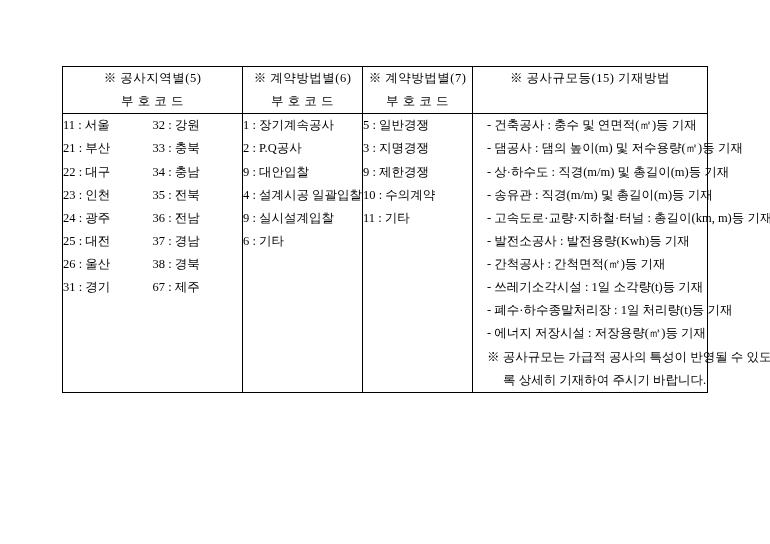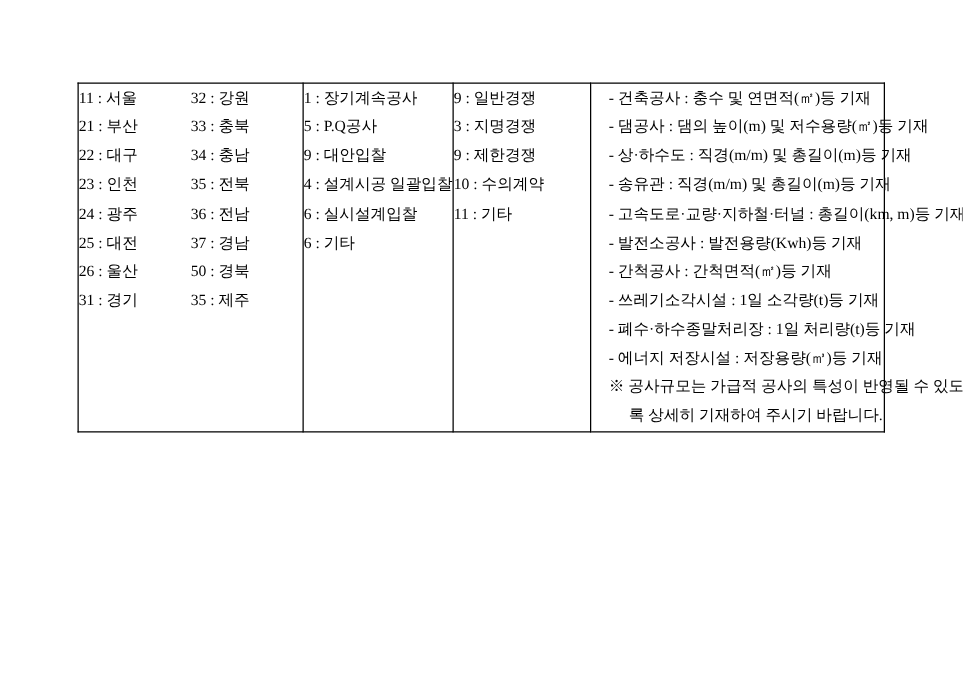--- a/index.html
+++ b/index.html
@@ -79,54 +79,71 @@
 <div class="page">
   <table class="code-table">
     <colgroup>
       <col style="width:180px">
       <col style="width:120px">
       <col style="width:110px">
       <col style="width:235px">
     </colgroup>
     <tbody>
       <tr>
+        <td class="head-cell">
+          <span class="head-line">※ 공사지역별(5)</span>
+          <span class="head-line">부 호 코 드</span>
+        </td>
+        <td class="head-cell">
+          <span class="head-line">※ 계약방법별(6)</span>
+          <span class="head-line">부 호 코 드</span>
+        </td>
+        <td class="head-cell">
+          <span class="head-line">※ 계약방법별(7)</span>
+          <span class="head-line">부 호 코 드</span>
+        </td>
+        <td class="head-cell">
+          <span class="head-line">※ 공사규모등(15) 기재방법</span>
+        </td>
+      </tr>
+      <tr>
         <td class="body-cell">
           <div class="col-pair">
             <div class="col-a">
               <span class="row-line">11 : 서울</span>
               <span class="row-line">21 : 부산</span>
               <span class="row-line">22 : 대구</span>
               <span class="row-line">23 : 인천</span>
               <span class="row-line">24 : 광주</span>
               <span class="row-line">25 : 대전</span>
               <span class="row-line">26 : 울산</span>
               <span class="row-line">31 : 경기</span>
             </div>
             <div class="col-b">
               <span class="row-line">32 : 강원</span>
               <span class="row-line">33 : 충북</span>
               <span class="row-line">34 : 충남</span>
               <span class="row-line">35 : 전북</span>
               <span class="row-line">36 : 전남</span>
               <span class="row-line">37 : 경남</span>
-              <span class="row-line">50 : 경북</span>
-              <span class="row-line">35 : 제주</span>
+              <span class="row-line">38 : 경북</span>
+              <span class="row-line">67 : 제주</span>
             </div>
           </div>
         </td>
         <td class="body-cell">
           <span class="row-line">1 : 장기계속공사</span>
-          <span class="row-line">5 : P.Q공사</span>
+          <span class="row-line">2 : P.Q공사</span>
           <span class="row-line">9 : 대안입찰</span>
           <span class="row-line">4 : 설계시공 일괄입찰</span>
-          <span class="row-line">6 : 실시설계입찰</span>
+          <span class="row-line">9 : 실시설계입찰</span>
           <span class="row-line">6 : 기타</span>
         </td>
         <td class="body-cell">
-          <span class="row-line">9 : 일반경쟁</span>
+          <span class="row-line">5 : 일반경쟁</span>
           <span class="row-line">3 : 지명경쟁</span>
           <span class="row-line">9 : 제한경쟁</span>
           <span class="row-line">10 : 수의계약</span>
           <span class="row-line">11 : 기타</span>
         </td>
         <td class="body-cell wide">
           <span class="row-line">- 건축공사 : 충수 및 연면적(㎡)등 기재</span>
           <span class="row-line">- 댐공사 : 댐의 높이(m) 및 저수용량(㎡)등 기재</span>
           <span class="row-line">- 상·하수도 : 직경(m/m) 및 총길이(m)등 기재</span>
           <span class="row-line">- 송유관 : 직경(m/m) 및 총길이(m)등 기재</span>

